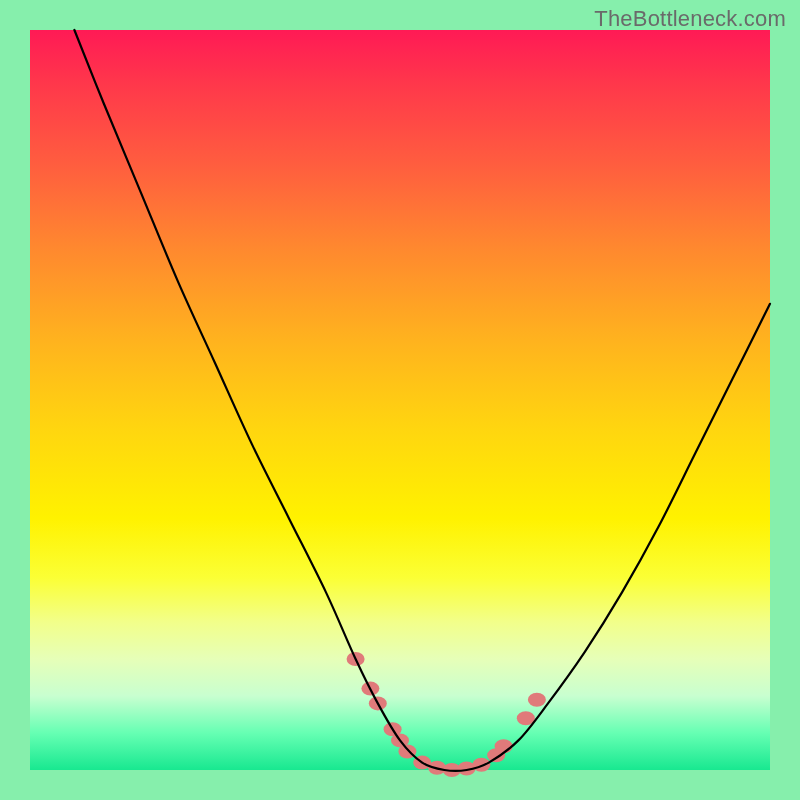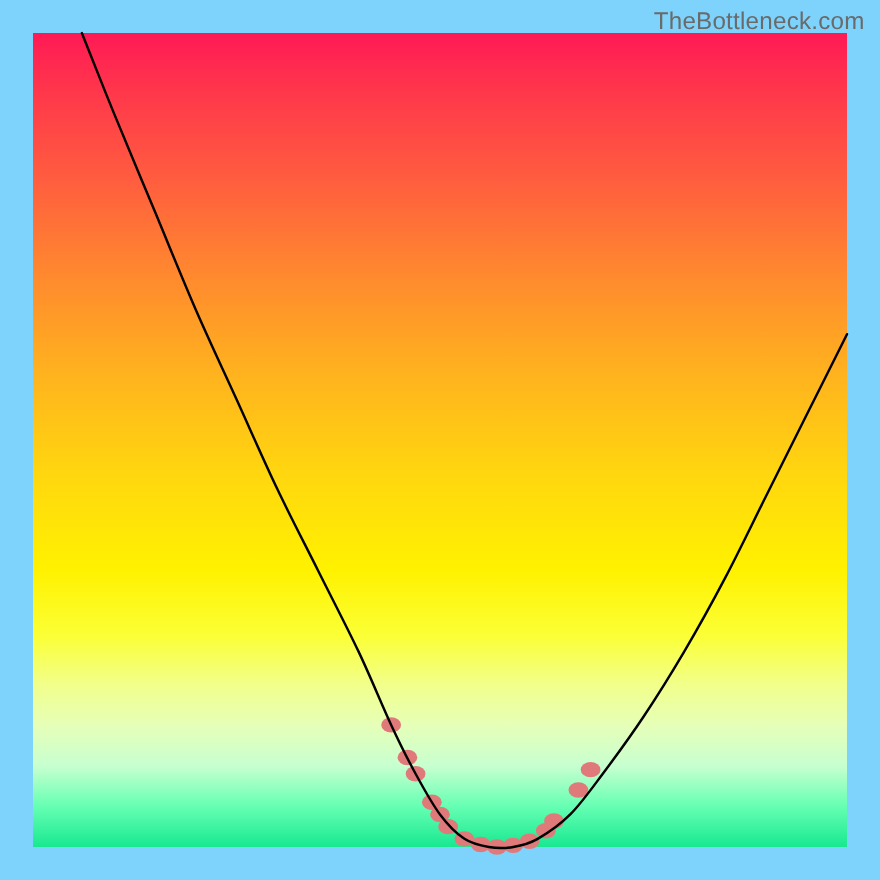--- a/index.html
+++ b/index.html
@@ -8,21 +8,21 @@
     width: 800px;
     height: 800px;
     overflow: hidden;
     background: #000;
     font-family: Arial, Helvetica, sans-serif;
   }
   .frame {
     position: relative;
     width: 800px;
     height: 800px;
-    background: #7dd3fc;
+    background: #86efac;
   }
   .plot-area {
     position: absolute;
     left: 30px;
     top: 30px;
     width: 740px;
     height: 740px;
     background: linear-gradient(
       to bottom,
       #ff1a55 0%,

